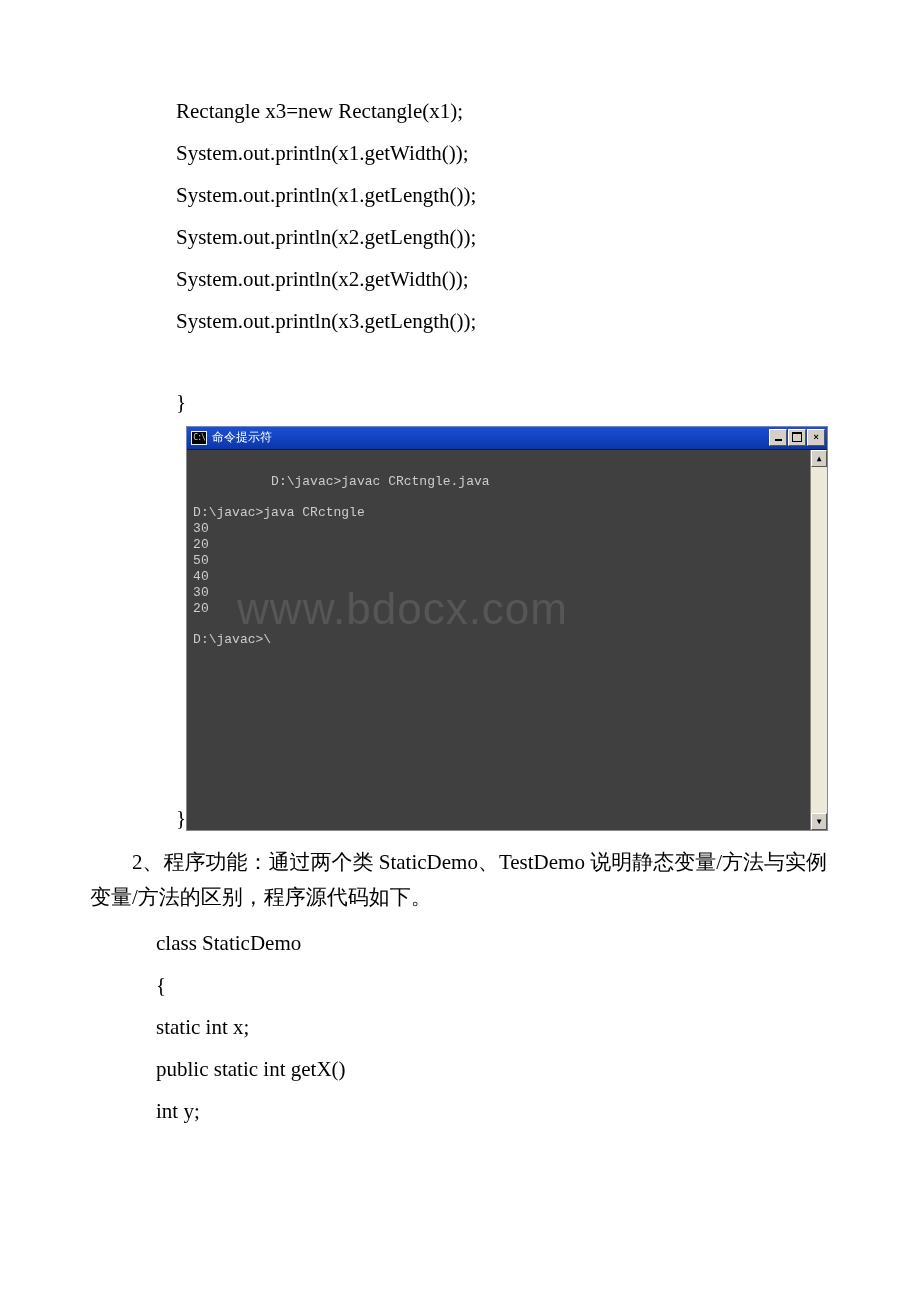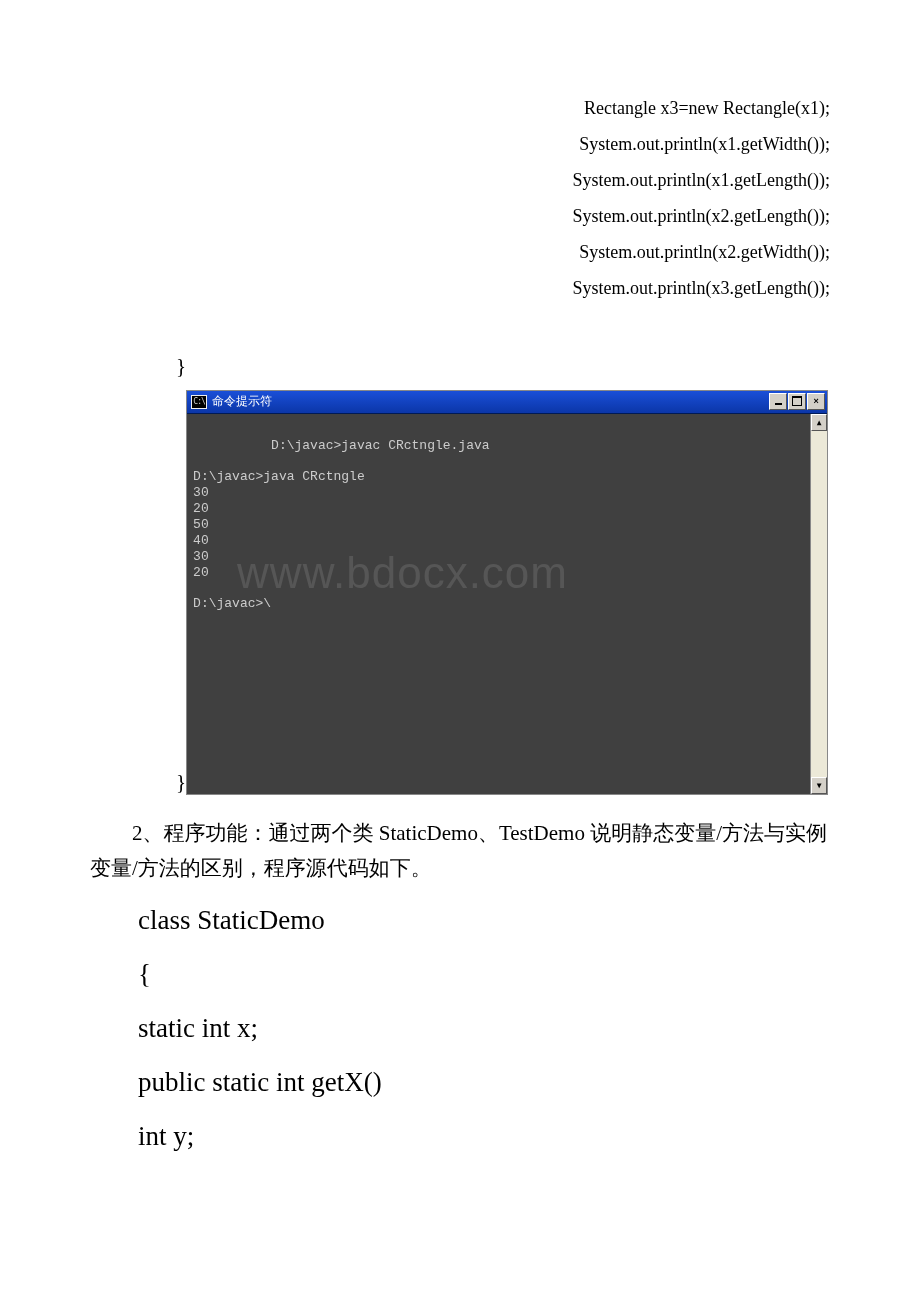--- a/index.html
+++ b/index.html
@@ -6,24 +6,24 @@
     margin: 0;
     padding: 0;
     background: #ffffff;
     font-family: "Times New Roman", "SimSun", serif;
     width: 920px;
   }
   .page {
     padding: 90px 90px 40px 90px;
   }
   .code-line {
-    font-size: 18px;
+    font-size: 21px;
     line-height: 2.0;
     color: #000;
-    text-align: right;
+    margin-left: 86px;
   }
   .closing-brace {
     font-size: 21px;
     margin-left: 86px;
     line-height: 1.8;
   }
   .blank-line {
     height: 42px;
   }
   .terminal-row {
@@ -141,28 +141,28 @@
     display:flex;align-items:center;justify-content:center;
     font-size: 8px;
   }
   .sb-track {
     flex: 1;
     background: #ece9d8;
   }
   .body-text {
     font-size: 21px;
     line-height: 1.7;
-    margin: 21px 0 6px 0;
+    margin: 14px 0 6px 0;
     text-indent: 2em;
     font-family: "SimSun", "Times New Roman", serif;
   }
   .code-line2 {
-    font-size: 27px;
+    font-size: 21px;
     line-height: 2.0;
-    margin-left: 48px;
+    margin-left: 66px;
   }
 </style>
 </head>
 <body>
 
 <div class="page">
 
   <div class="code-line">Rectangle x3=new Rectangle(x1);</div>
   <div class="code-line">System.out.println(x1.getWidth());</div>
   <div class="code-line">System.out.println(x1.getLength());</div>

